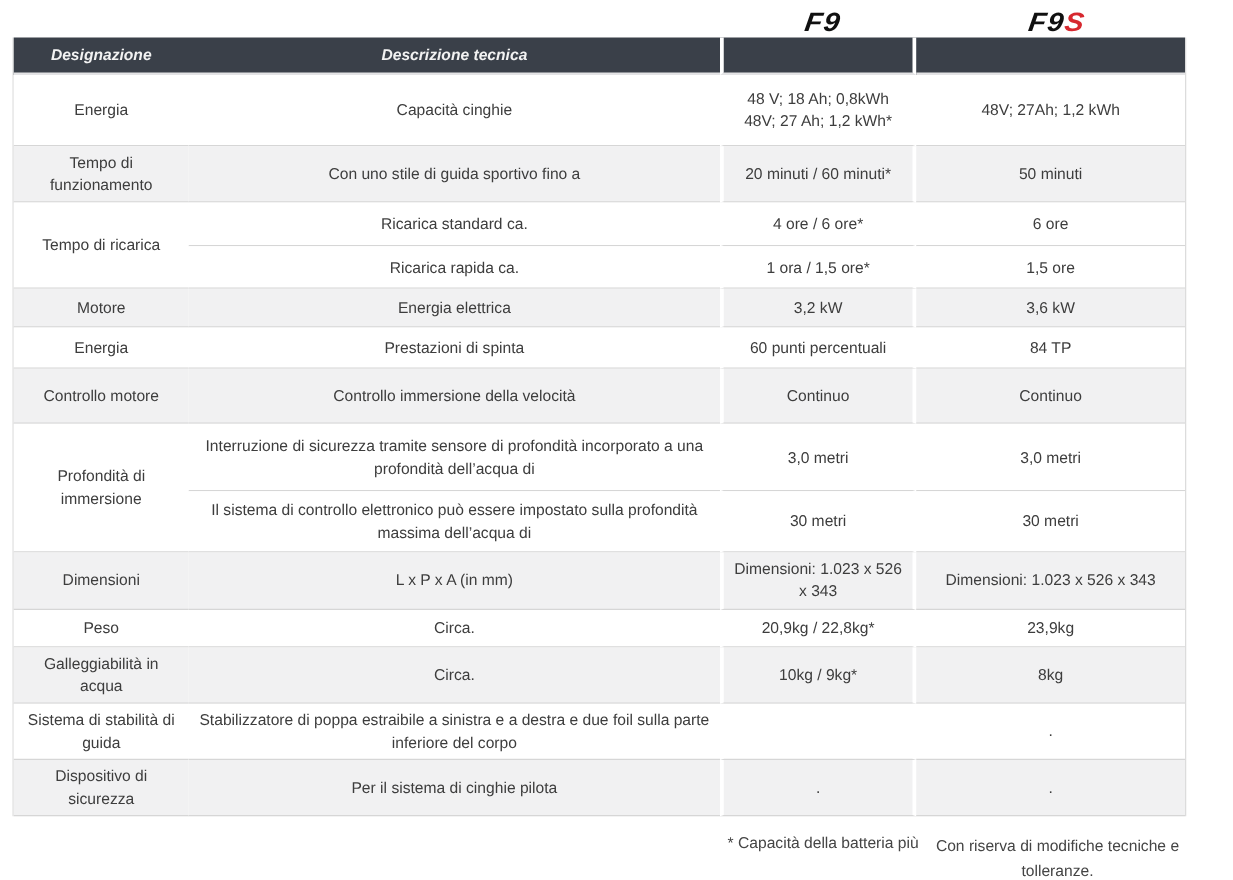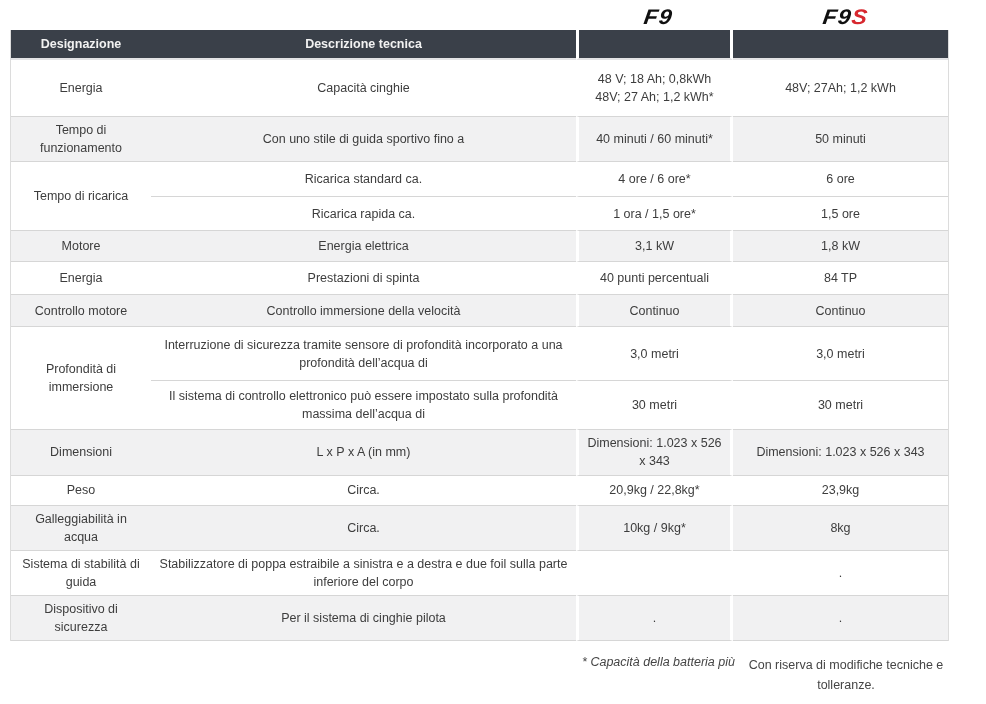--- a/index.html
+++ b/index.html
@@ -42,21 +42,21 @@
   td, th { box-sizing: border-box; }
   th {
     background: var(--header-bg, #3a4049);
     color: #f2f2f2;
     font-size: 12.5px;
     font-weight: bold;
     height: 30px;
     border-bottom: 2px solid #e3e3e5;
     padding: 0;
   }
-  .th-flex { display: flex; align-items: center; }
+  .th-flex { display: flex; align-items: center; font-style: italic; }
   .th-flex .hc1 { width: 140px; text-align: center; }
   .th-flex .hc2 { width: 425px; text-align: center; }
   td {
     font-size: 12.5px;
     color: #3d3d3d;
     text-align: center;
     vertical-align: middle;
     padding: 4px 8px;
     border-bottom: 1px solid #d6d6d6;
     line-height: 1.45;
@@ -70,21 +70,21 @@
   .footer { display: flex; margin-top: 14px; }
   .f-spacer { width: 570px; }
   .f-f9 {
     width: 157px;
     display: flex;
     justify-content: center;
     align-items: flex-start;
     font-size: 12.5px;
     color: #454545;
   }
-  .f-f9 span { white-space: nowrap; font-style: italic; }
+  .f-f9 span { white-space: nowrap; }
   .f-f9s {
     width: 218px;
     text-align: center;
     font-size: 12.5px;
     color: #454545;
     line-height: 1.6;
   }
 </style>
 </head>
 <body>
@@ -124,47 +124,47 @@
       <tr style="height:57px">
         <td class="c1">Energia</td>
         <td class="c2">Capacità cinghie</td>
         <td class="c3 pre">48 V; 18 Ah; 0,8kWh
 48V; 27 Ah; 1,2 kWh*</td>
         <td class="c4">48V; 27Ah; 1,2 kWh</td>
       </tr>
       <tr class="alt" style="height:29px">
         <td class="c1">Tempo di funzionamento</td>
         <td class="c2">Con uno stile di guida sportivo fino a</td>
-        <td class="c3">40 minuti / 60 minuti*</td>
+        <td class="c3">20 minuti / 60 minuti*</td>
         <td class="c4">50 minuti</td>
       </tr>
       <tr style="height:35px">
         <td class="c1" rowspan="2">Tempo di ricarica</td>
         <td class="c2">Ricarica standard ca.</td>
         <td class="c3">4 ore / 6 ore*</td>
         <td class="c4">6 ore</td>
       </tr>
       <tr style="height:34px">
         <td class="c2">Ricarica rapida ca.</td>
         <td class="c3">1 ora / 1,5 ore*</td>
         <td class="c4">1,5 ore</td>
       </tr>
       <tr class="alt" style="height:31px">
         <td class="c1">Motore</td>
         <td class="c2">Energia elettrica</td>
-        <td class="c3">3,1 kW</td>
-        <td class="c4">1,8 kW</td>
+        <td class="c3">3,2 kW</td>
+        <td class="c4">3,6 kW</td>
       </tr>
       <tr style="height:33px">
         <td class="c1">Energia</td>
         <td class="c2">Prestazioni di spinta</td>
-        <td class="c3">40 punti percentuali</td>
+        <td class="c3">60 punti percentuali</td>
         <td class="c4">84 TP</td>
       </tr>
-      <tr class="alt" style="height:32px">
+      <tr class="alt" style="height:44px">
         <td class="c1">Controllo motore</td>
         <td class="c2">Controllo immersione della velocità</td>
         <td class="c3">Continuo</td>
         <td class="c4">Continuo</td>
       </tr>
       <tr style="height:54px">
         <td class="c1" rowspan="2">Profondità di immersione</td>
         <td class="c2">Interruzione di sicurezza tramite sensore di profondità incorporato a una profondità dell’acqua di</td>
         <td class="c3">3,0 metri</td>
         <td class="c4">3,0 metri</td>

